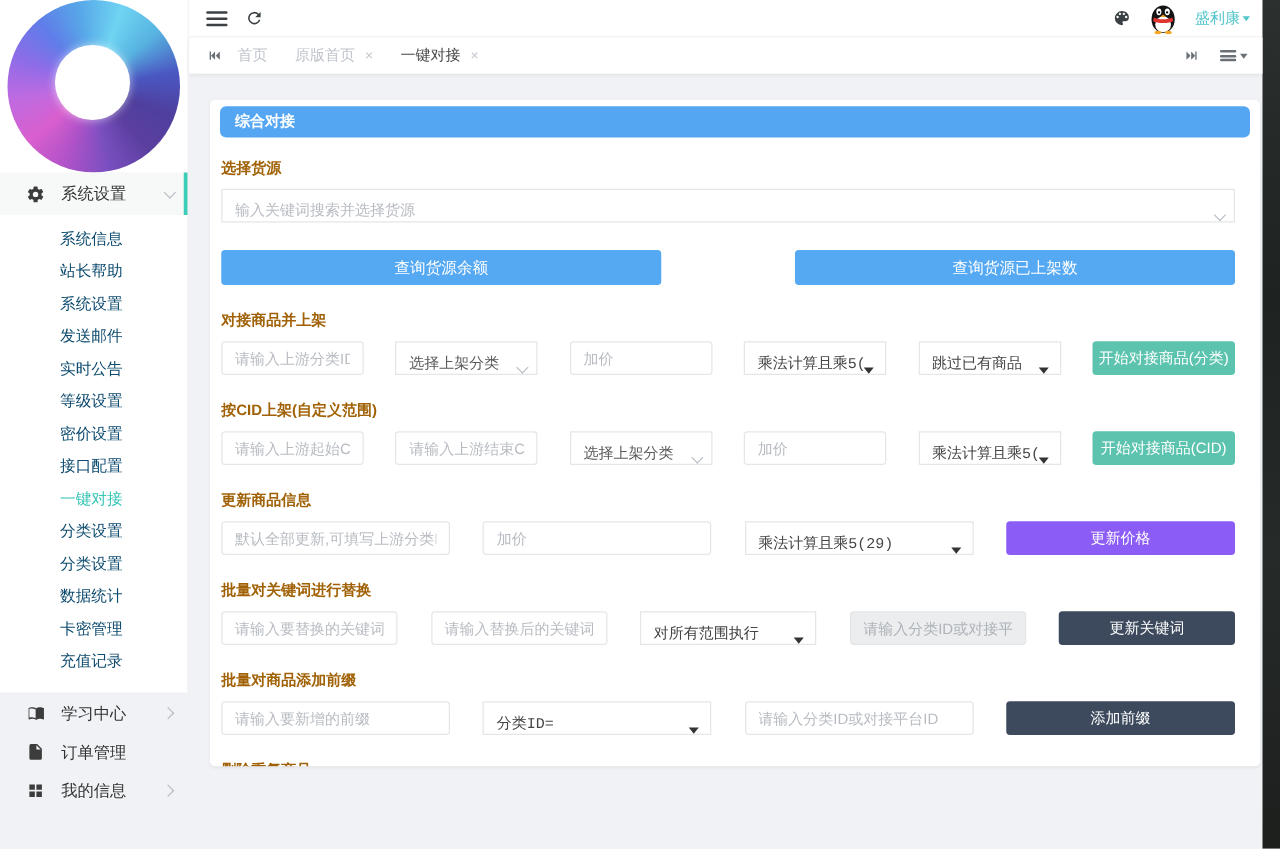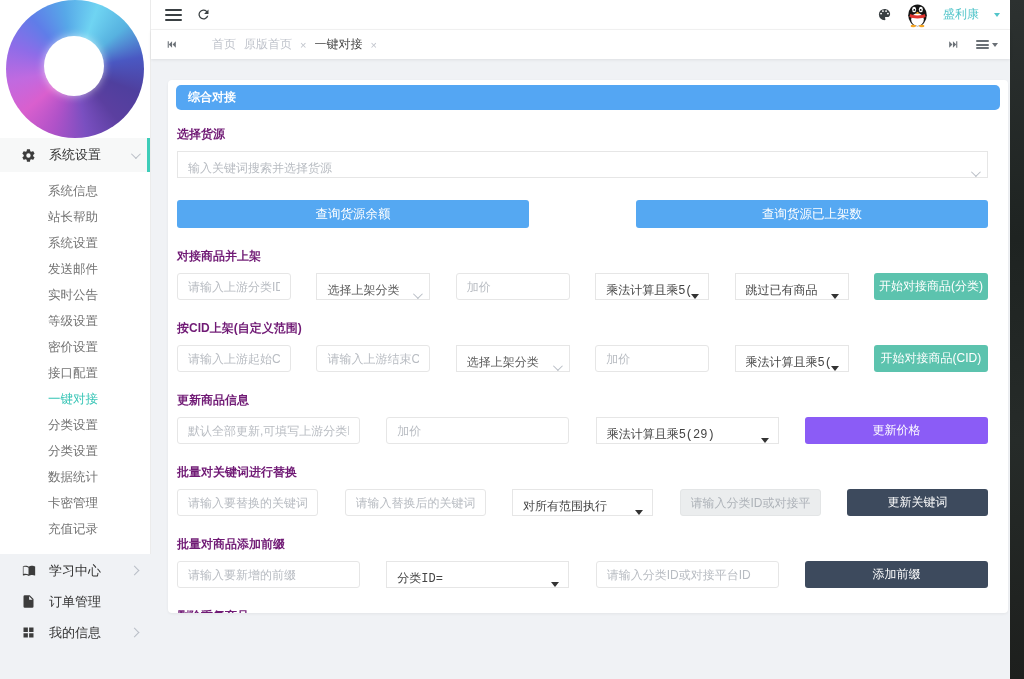--- a/index.html
+++ b/index.html
@@ -14,21 +14,21 @@
   .logo-swirl { width:138px; height:138px; border-radius:50%; position:relative;
     background:conic-gradient(from 140deg,#5b3fa0,#7a4fc0,#b052c8,#d95fce,#c06ae0,#8e6ce8,#5f7de8,#57a8e8,#6fd4f2,#57b2e0,#4a58c2,#4f3f9e,#5b3fa0); }
   .logo-swirl::after { content:""; position:absolute; left:38px; top:36px; width:60px; height:60px;
     border-radius:50%; background:#fff; box-shadow:0 0 8px rgba(255,255,255,.6); }
   .menu { flex:1; }
   .menu-parent { position:relative; height:34px; display:flex; align-items:center;
     padding:0 12px 0 21px; background:#f7f8f8; cursor:pointer; }
   .menu-parent .accent { position:absolute; right:0; top:0; width:3px; height:100%; background:#3ecdb9; }
   .menu-parent .label { font-size:13px; color:#333; margin-left:13px; flex:1; }
   .submenu { list-style:none; padding:6px 0 4px; }
-  .submenu li { height:26px; line-height:26px; padding-left:48px; font-size:12.5px; color:#737373; cursor:pointer; }
+  .submenu li { height:26px; line-height:26px; padding-left:48px; font-size:12.5px; color:#0c4a6e; cursor:pointer; }
   .submenu li.active { color:#38c5b6; }
   .group-item { height:31px; display:flex; align-items:center; padding:0 12px 0 21px; cursor:pointer; }
   .group-item .label { font-size:13px; color:#333; margin-left:13px; flex:1; }
   .group-gap { margin-top:9px; }
   .sideicon { width:15px; height:15px; fill:#3c3c3c; flex:0 0 15px; }
 
   
   .chev { width:7px; height:7px; border-right:1.4px solid #b9bec6; border-bottom:1.4px solid #b9bec6; display:inline-block; }
   .chev-down { transform:rotate(45deg) translateY(-2px); }
   .chev-right { transform:rotate(-45deg); }
@@ -38,42 +38,42 @@
   
   .main { flex:1; display:flex; flex-direction:column; min-width:0; }
   .topbar { height:30px; background:#fff; display:flex; align-items:center; padding:0 10px 0 14px;
     border-bottom:1px solid #f3f3f3; }
   .burger { width:17px; height:12px; display:flex; flex-direction:column; justify-content:space-between; cursor:pointer; }
   .burger span { height:2px; background:#3a4043; border-radius:1px; }
   .topicon { width:15px; height:15px; fill:#3a4043; cursor:pointer; }
   .refresh { margin-left:14px; }
   .top-right { margin-left:auto; display:flex; align-items:center; gap:12px; }
   .avatar { width:27px; height:27px; cursor:pointer; }
-  .username { font-size:12px; color:#52c5ca; cursor:pointer; display:flex; align-items:center; gap:15px; }
+  .username { font-size:12px; color:#52c5ca; cursor:pointer; display:flex; align-items:center; gap:2px; }
   .username .caret-down { border-top-color:#52c5ca; border-left-width:3.5px; border-right-width:3.5px; border-top-width:4px; }
 
   .tabbar { height:29px; background:#fff; display:flex; align-items:center; padding:0 12px 0 14px;
     box-shadow:0 1px 3px rgba(0,0,0,.08); position:relative; z-index:2; }
   .navicon { width:13px; height:13px; fill:#6a7076; cursor:pointer; }
-  .tabs { display:flex; align-items:flex-start; margin-left:30px; }
+  .tabs { display:flex; align-items:flex-start; margin-left:8px; gap:14px; }
   .tab { font-size:12px; color:#c0c4cc; cursor:pointer; display:flex; align-items:center; gap:8px; padding:0 4px; }
   .tab.active { color:#454545; }
   .tab .close { font-size:11px; color:#c0c4cc; cursor:pointer; }
   .tab-right { margin-left:auto; display:flex; align-items:center; gap:16px; }
   .menu-caret { display:flex; align-items:center; gap:3px; cursor:pointer; }
   .menu-caret .caret-down { border-top-color:#6a7076; border-left-width:3.5px; border-right-width:3.5px; border-top-width:4px; }
 
   
   .content { flex:1; background:#f0f2f5; padding:21px 2px 0 17px; }
   .card { width:840px; height:533px; background:#fff; border-radius:4px;
     box-shadow:0 1px 3px rgba(0,0,0,.06); overflow:hidden; }
   .panel-header { margin:5px 8px 0 8px; height:25px; line-height:25px; background:#54a6f3;
     border-radius:5px; color:#fff; font-size:12px; font-weight:bold; padding-left:12px; }
   .panel-body { padding:0 20px 0 9px; }
-  .form-label { font-size:12px; font-weight:bold; color:#701a75; margin:20px 0 8px; }
+  .form-label { font-size:12px; font-weight:bold; color:#a16207; margin:20px 0 8px; }
   .form-label.first { margin-top:16px; }
 
   .txt { height:27px; border:1px solid #e6e6e6; border-radius:3px; padding:0 10px; font-size:12px;
     color:#4d7c0f; background:#fff; width:100%; outline:none; }
   .txt::placeholder { color:#b8bcc2; }
   .txt:disabled, .txt.disabled { background:#ebedee; border-color:#e3e5e6; }
   .txt.disabled::placeholder { color:#aeb3b9; }
 
   .sel { height:27px; border:1px solid #e6e6e6; border-radius:0; background:#fff; display:flex;
     align-items:flex-end; padding:0 9px 0 10px; font-size:12px; cursor:pointer;font-family:Liberation Mono, monospace; }

